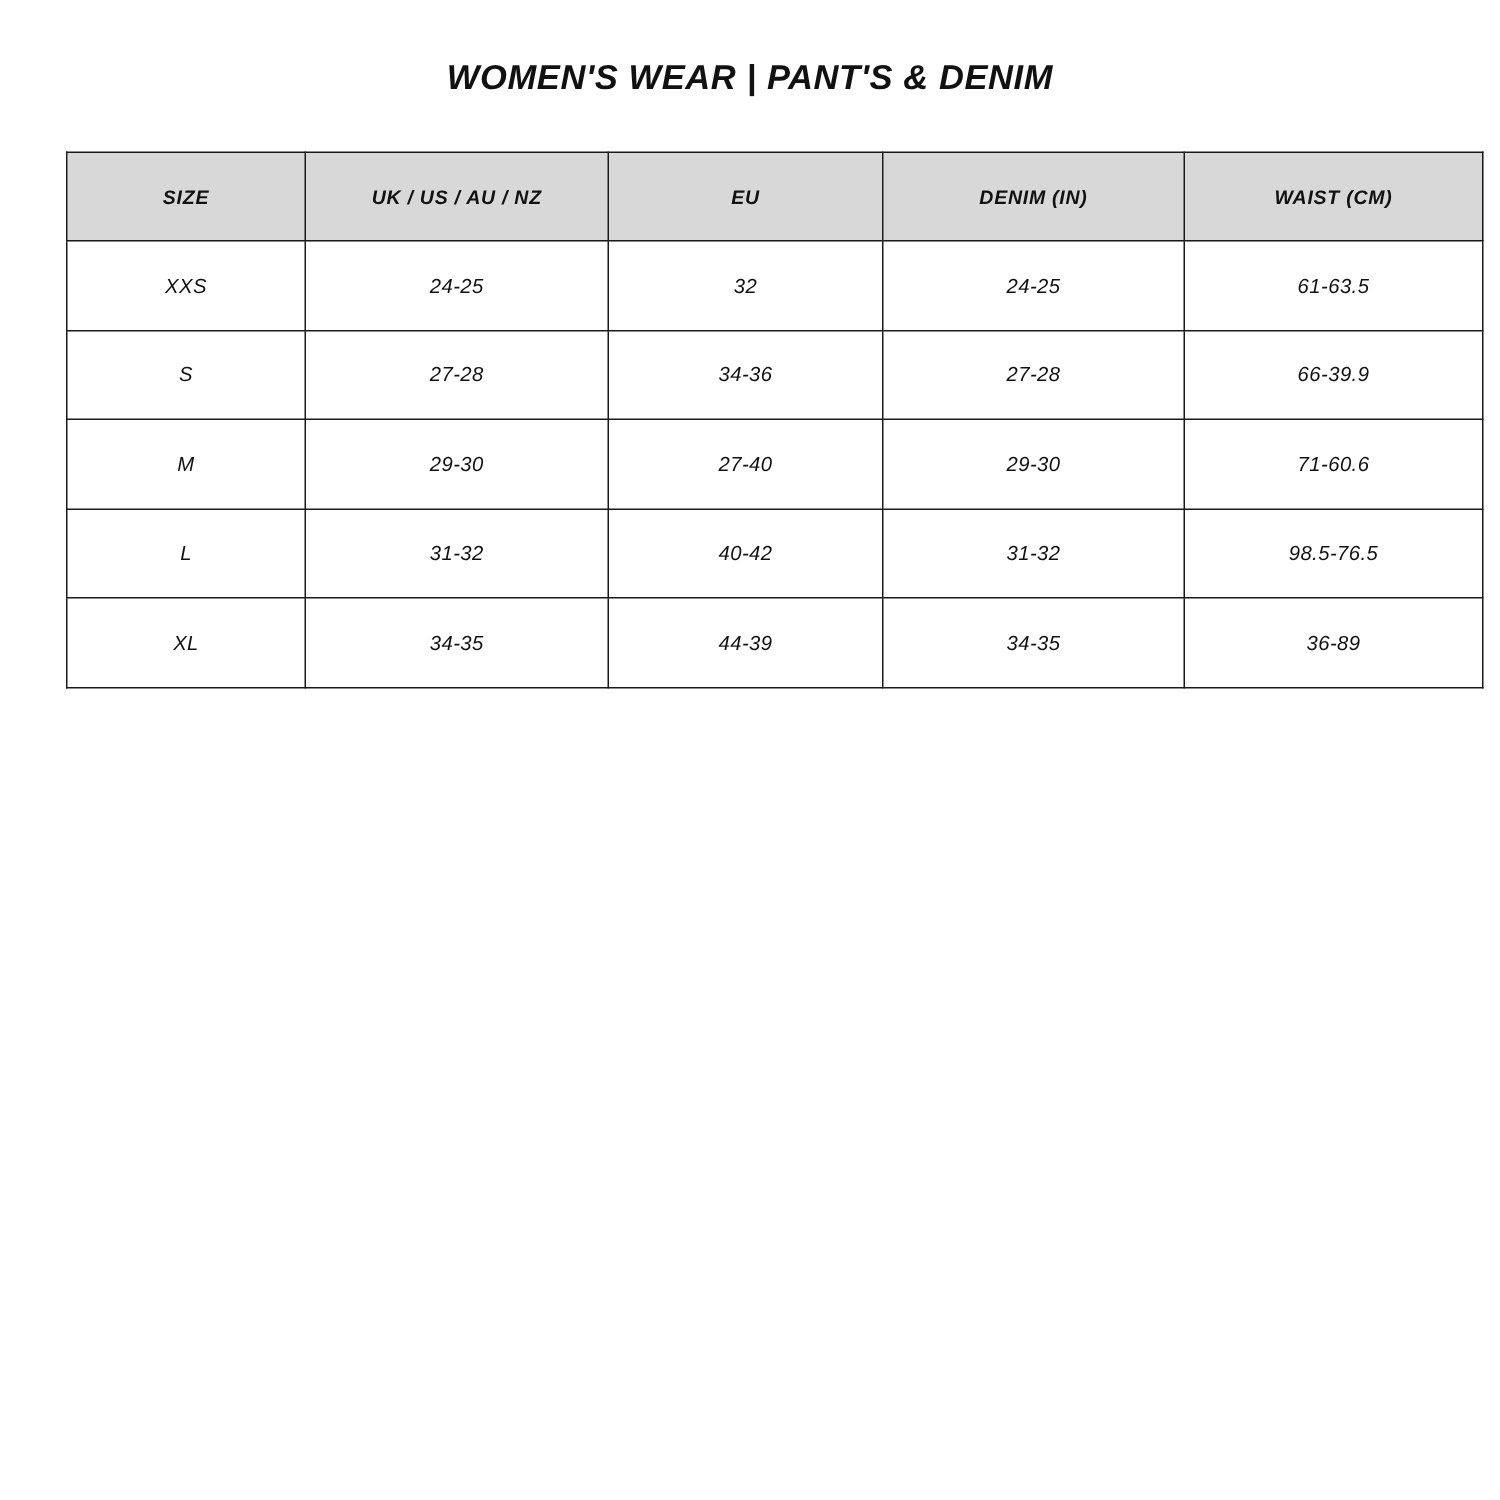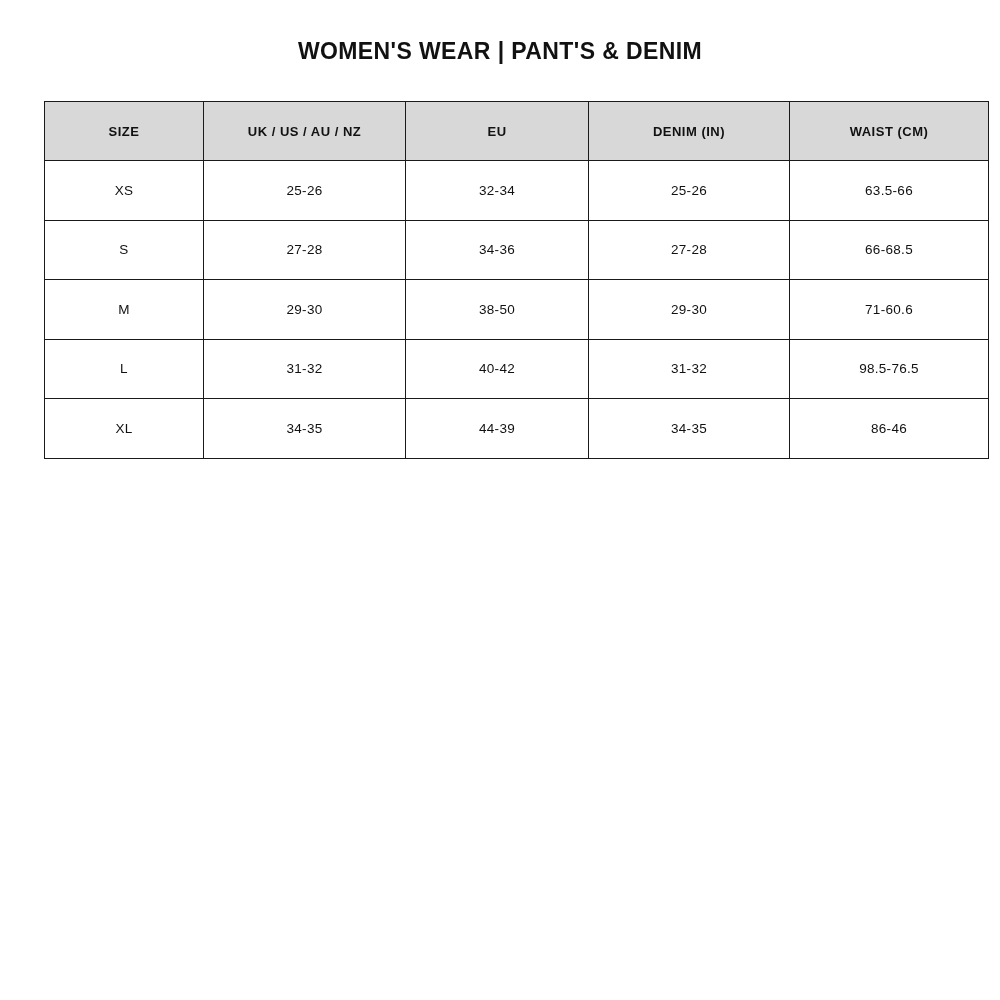--- a/index.html
+++ b/index.html
@@ -12,20 +12,21 @@
     height: 1000px;
     font-family: "Liberation Sans", sans-serif;
     color: #111111;
     -webkit-font-smoothing: antialiased;
   }
   .page {
     position: relative;
     width: 1000px;
     height: 1000px;
     box-sizing: border-box;
+    font-style: italic;
   }
   .page-title {
     position: absolute;
     top: 38px;
     left: 0;
     width: 1000px;
     text-align: center;
     font-size: 23px;
     font-weight: 700;
     letter-spacing: 0.4px;
@@ -93,51 +94,51 @@
         <tr>
           <th>SIZE</th>
           <th>UK / US / AU / NZ</th>
           <th>EU</th>
           <th>DENIM (IN)</th>
           <th>WAIST (CM)</th>
         </tr>
       </thead>
       <tbody>
         <tr>
-          <td class="size-cell">XS</td>
-          <td>25-26</td>
-          <td>32-34</td>
-          <td>25-26</td>
-          <td>63.5-66</td>
+          <td class="size-cell">XXS</td>
+          <td>24-25</td>
+          <td>32</td>
+          <td>24-25</td>
+          <td>61-63.5</td>
         </tr>
         <tr>
           <td class="size-cell">S</td>
           <td>27-28</td>
           <td>34-36</td>
           <td>27-28</td>
-          <td>66-68.5</td>
+          <td>66-39.9</td>
         </tr>
         <tr>
           <td class="size-cell">M</td>
           <td>29-30</td>
-          <td>38-50</td>
+          <td>27-40</td>
           <td>29-30</td>
           <td>71-60.6</td>
         </tr>
         <tr>
           <td class="size-cell">L</td>
           <td>31-32</td>
           <td>40-42</td>
           <td>31-32</td>
           <td>98.5-76.5</td>
         </tr>
         <tr>
           <td class="size-cell">XL</td>
           <td>34-35</td>
           <td>44-39</td>
           <td>34-35</td>
-          <td>86-46</td>
+          <td>36-89</td>
         </tr>
       </tbody>
     </table>
   </div>
 
 </div>
 
 </body></html>

